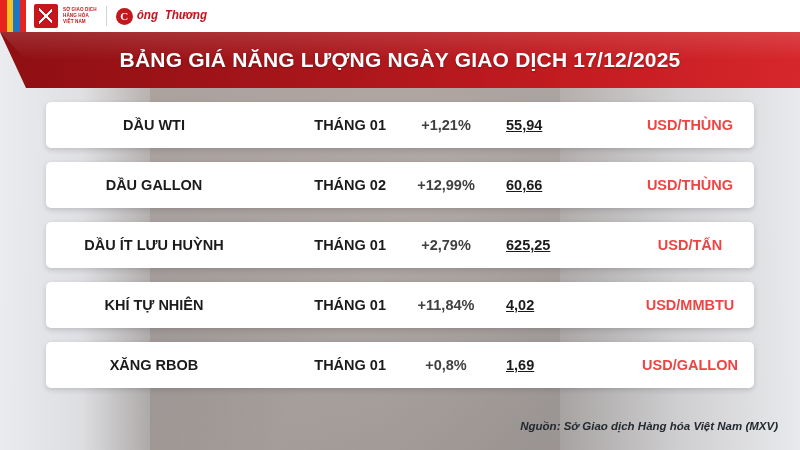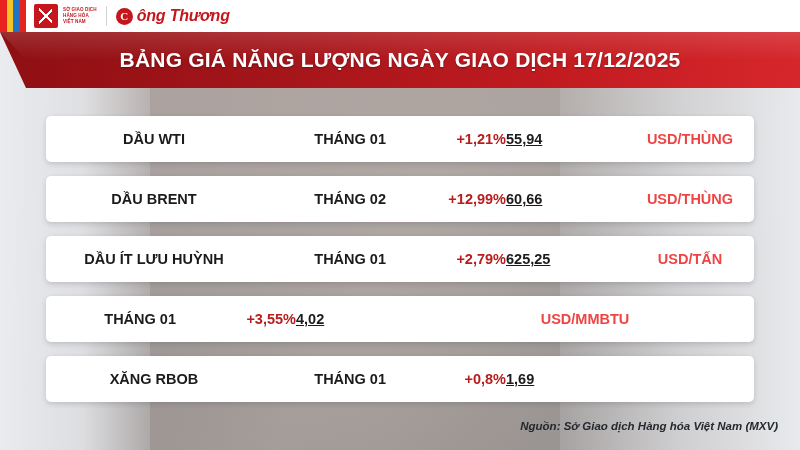--- a/index.html
+++ b/index.html
@@ -123,24 +123,24 @@
     background: #c4161c;
     color: #fff;
     font-size: 11px;
     font-weight: bold;
     display: flex;
     align-items: center;
     justify-content: center;
     font-family: "Liberation Serif", serif;
   }
   .ct-name {
-    font-family: Liberation Sans, sans-serif;
+    font-family: Liberation Mono, monospace;
     font-style: italic;
     font-weight: bold;
-    font-size: 16px;
+    font-size: 12px;
     color: #c4161c;
     letter-spacing: -0.2px;
   }
 
   
   .header-band {
     position: absolute;
     left: 0; top: 32px;
     width: 800px;
     height: 56px;
@@ -170,21 +170,21 @@
     font-weight: bold;
     letter-spacing: 0.2px;
     text-shadow: 0 1px 2px rgba(0,0,0,0.35);
     box-sizing: border-box;
   }
 
   
   .rows {
     position: absolute;
     left: 46px;
-    top: 116px;
+    top: 102px;
     width: 708px;
     z-index: 3;
   }
   .row {
     position: relative;
     height: 46px;
     background: #ffffff;
     border-radius: 5px;
     box-shadow: 0 2px 5px rgba(60,60,70,0.20);
     display: flex;
@@ -202,22 +202,22 @@
     text-align: center;
     padding-left: 6px;
     box-sizing: border-box;
   }
   .c-month {
     width: 130px;
     text-align: right;
   }
   .c-change {
     width: 120px;
-    text-align: right;
-    color: #b91c1c;
+    text-align: center;
+    color: #404040;
   }
   .c-price {
     width: 120px;
     padding-right: 4px;
     box-sizing: border-box;
     text-decoration: underline;
   }
   .c-unit {
     flex: 1;
     text-align: center;
@@ -281,46 +281,48 @@
 
     <div class="row">
       <div class="cell c-name">DẦU WTI</div>
       <div class="cell c-month">THÁNG 01</div>
       <div class="cell c-change">+1,21%</div>
       <div class="cell c-price">55,94</div>
       <div class="cell c-unit">USD/THÙNG</div>
     </div>
 
     <div class="row">
-      <div class="cell c-name">DẦU BRENT</div>
+      <div class="cell c-name">DẦU GALLON</div>
       <div class="cell c-month">THÁNG 02</div>
       <div class="cell c-change">+12,99%</div>
       <div class="cell c-price">60,66</div>
       <div class="cell c-unit">USD/THÙNG</div>
     </div>
 
     <div class="row">
       <div class="cell c-name">DẦU ÍT LƯU HUỲNH</div>
       <div class="cell c-month">THÁNG 01</div>
       <div class="cell c-change">+2,79%</div>
       <div class="cell c-price">625,25</div>
       <div class="cell c-unit">USD/TẤN</div>
     </div>
 
     <div class="row">
+      <div class="cell c-name">KHÍ TỰ NHIÊN</div>
       <div class="cell c-month">THÁNG 01</div>
-      <div class="cell c-change">+3,55%</div>
+      <div class="cell c-change">+11,84%</div>
       <div class="cell c-price">4,02</div>
       <div class="cell c-unit">USD/MMBTU</div>
     </div>
 
     <div class="row">
       <div class="cell c-name">XĂNG RBOB</div>
       <div class="cell c-month">THÁNG 01</div>
       <div class="cell c-change">+0,8%</div>
       <div class="cell c-price">1,69</div>
+      <div class="cell c-unit">USD/GALLON</div>
     </div>
 
   </div>
 
   <div class="source">Nguồn: Sở Giao dịch Hàng hóa Việt Nam (MXV)</div>
 
 </div>
 
 </body></html>

